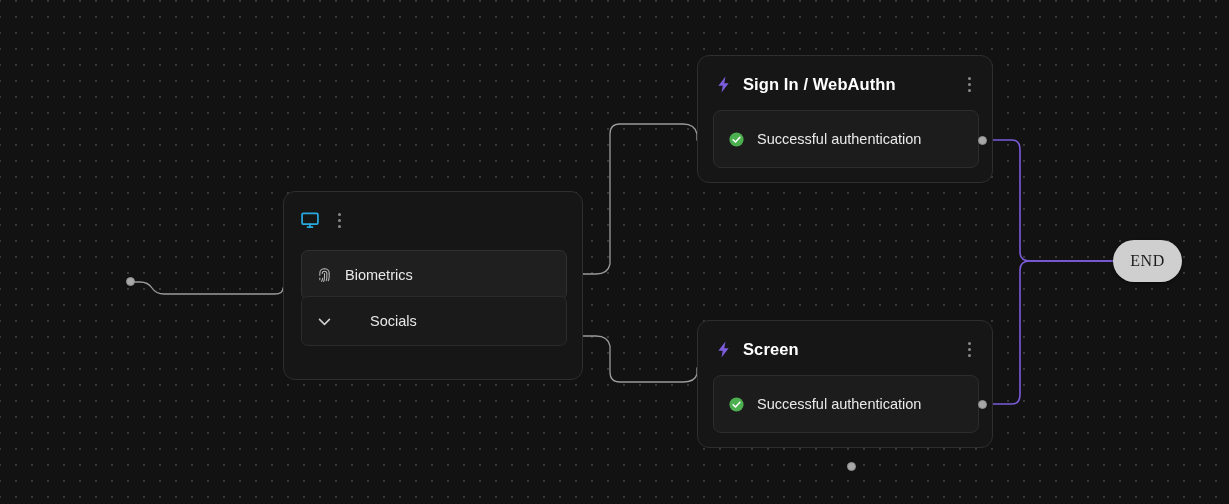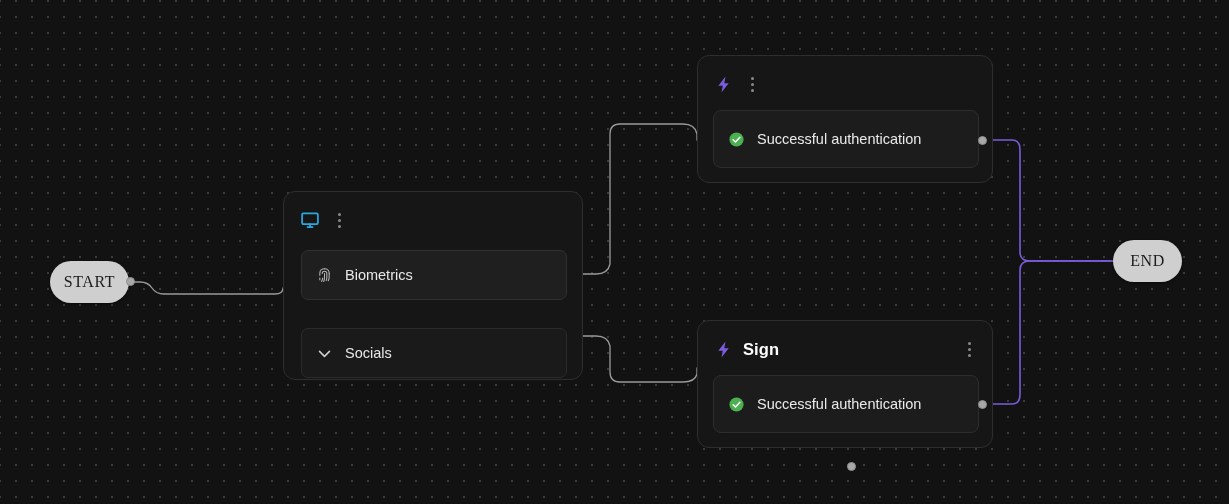--- a/index.html
+++ b/index.html
@@ -64,21 +64,21 @@
   
   .row{
     position:absolute;left:17px;width:266px;height:50px;
     background:#1f1f1f;border:1px solid #303030;border-radius:7px;
     display:flex;align-items:center;padding:0 14px;box-sizing:border-box;
   }
   .row.soft{background:#1a1a1a;border-color:#2b2b2b;}
   .row-icon{display:flex;align-items:center;justify-content:center;margin-right:12px;flex:0 0 auto;}
   .row-label{color:#e8e8e8;font-size:14.5px;white-space:nowrap;}
   #row-biometrics{top:58px;}
-  #row-socials{top:136px;}
+  #row-socials{top:104px;gap:25px;}
 
   .panel{
     position:absolute;left:15px;top:54px;width:266px;height:58px;
     background:#1c1c1c;border:1px solid #2d2d2d;border-radius:8px;
     display:flex;align-items:center;padding:0 14px;box-sizing:border-box;
   }
   .panel-label{color:#eaeaea;font-size:14.5px;white-space:nowrap;}
 
   
   .port{
@@ -101,23 +101,20 @@
       <path d="M572,336 L596,336 Q608,336 610,346 L610,372 Q610,382 620,382 L683,382 Q695,382 697,374 L697,368"></path>
     </g>
     <g fill="none" stroke="#7c5cdb" stroke-width="1.6" stroke-linecap="round">
 
       <path d="M982,140 L1012,140 Q1020,140 1020,150 L1020,252 Q1020,261 1030,261 L1113,261"></path>
 
       <path d="M982,404 L1012,404 Q1020,404 1020,394 L1020,270 Q1020,261 1030,261 L1113,261"></path>
     </g>
   </svg>
 
-  <div class="pill" id="start-node">
-    <span>START</span>
-  </div>
   <div class="port" style="left:126px;top:277px;"></div>
 
   <div class="card" id="screen-node">
     <div class="card-head">
       <span class="head-icon">
         <svg width="20" height="20" viewBox="0 0 24 24" fill="none" stroke="#29a8e0" stroke-width="2.1" stroke-linecap="round" stroke-linejoin="round">
           <rect x="2.5" y="4" width="19" height="13" rx="1.6"></rect>
           <line x1="9" y1="20.5" x2="15" y2="20.5"></line>
           <line x1="12" y1="17" x2="12" y2="20.5"></line>
         </svg>
@@ -156,20 +153,21 @@
 
   </div>
 
   <div class="card" id="webauthn-node">
     <div class="card-head">
       <span class="head-icon">
         <svg width="19" height="19" viewBox="0 0 24 24" fill="#7c5cdb">
           <polygon points="14.5,2 5.5,13.5 11,13.5 9.5,22 18.5,10.5 13,10.5"></polygon>
         </svg>
       </span>
+      <span class="head-title">Sign In / WebAuthn</span>
       <span class="kebab">
           <i></i>
           <i></i>
           <i></i>
         </span>
     </div>
     <div class="panel">
       <span class="row-icon">
         <svg width="17" height="17" viewBox="0 0 24 24">
           <circle cx="12" cy="12" r="10" fill="#4caf50"></circle>
@@ -181,21 +179,21 @@
   </div>
   <div class="port" style="left:978px;top:136px;"></div>
 
   <div class="card" id="oauth-node">
     <div class="card-head">
       <span class="head-icon">
         <svg width="19" height="19" viewBox="0 0 24 24" fill="#7c5cdb">
           <polygon points="14.5,2 5.5,13.5 11,13.5 9.5,22 18.5,10.5 13,10.5"></polygon>
         </svg>
       </span>
-      <span class="head-title">Sign</span>
+      <span class="head-title">Screen</span>
       <span class="kebab">
           <i></i>
           <i></i>
           <i></i>
         </span>
     </div>
     <div class="panel">
       <span class="row-icon">
         <svg width="17" height="17" viewBox="0 0 24 24">
           <circle cx="12" cy="12" r="10" fill="#4caf50"></circle>

